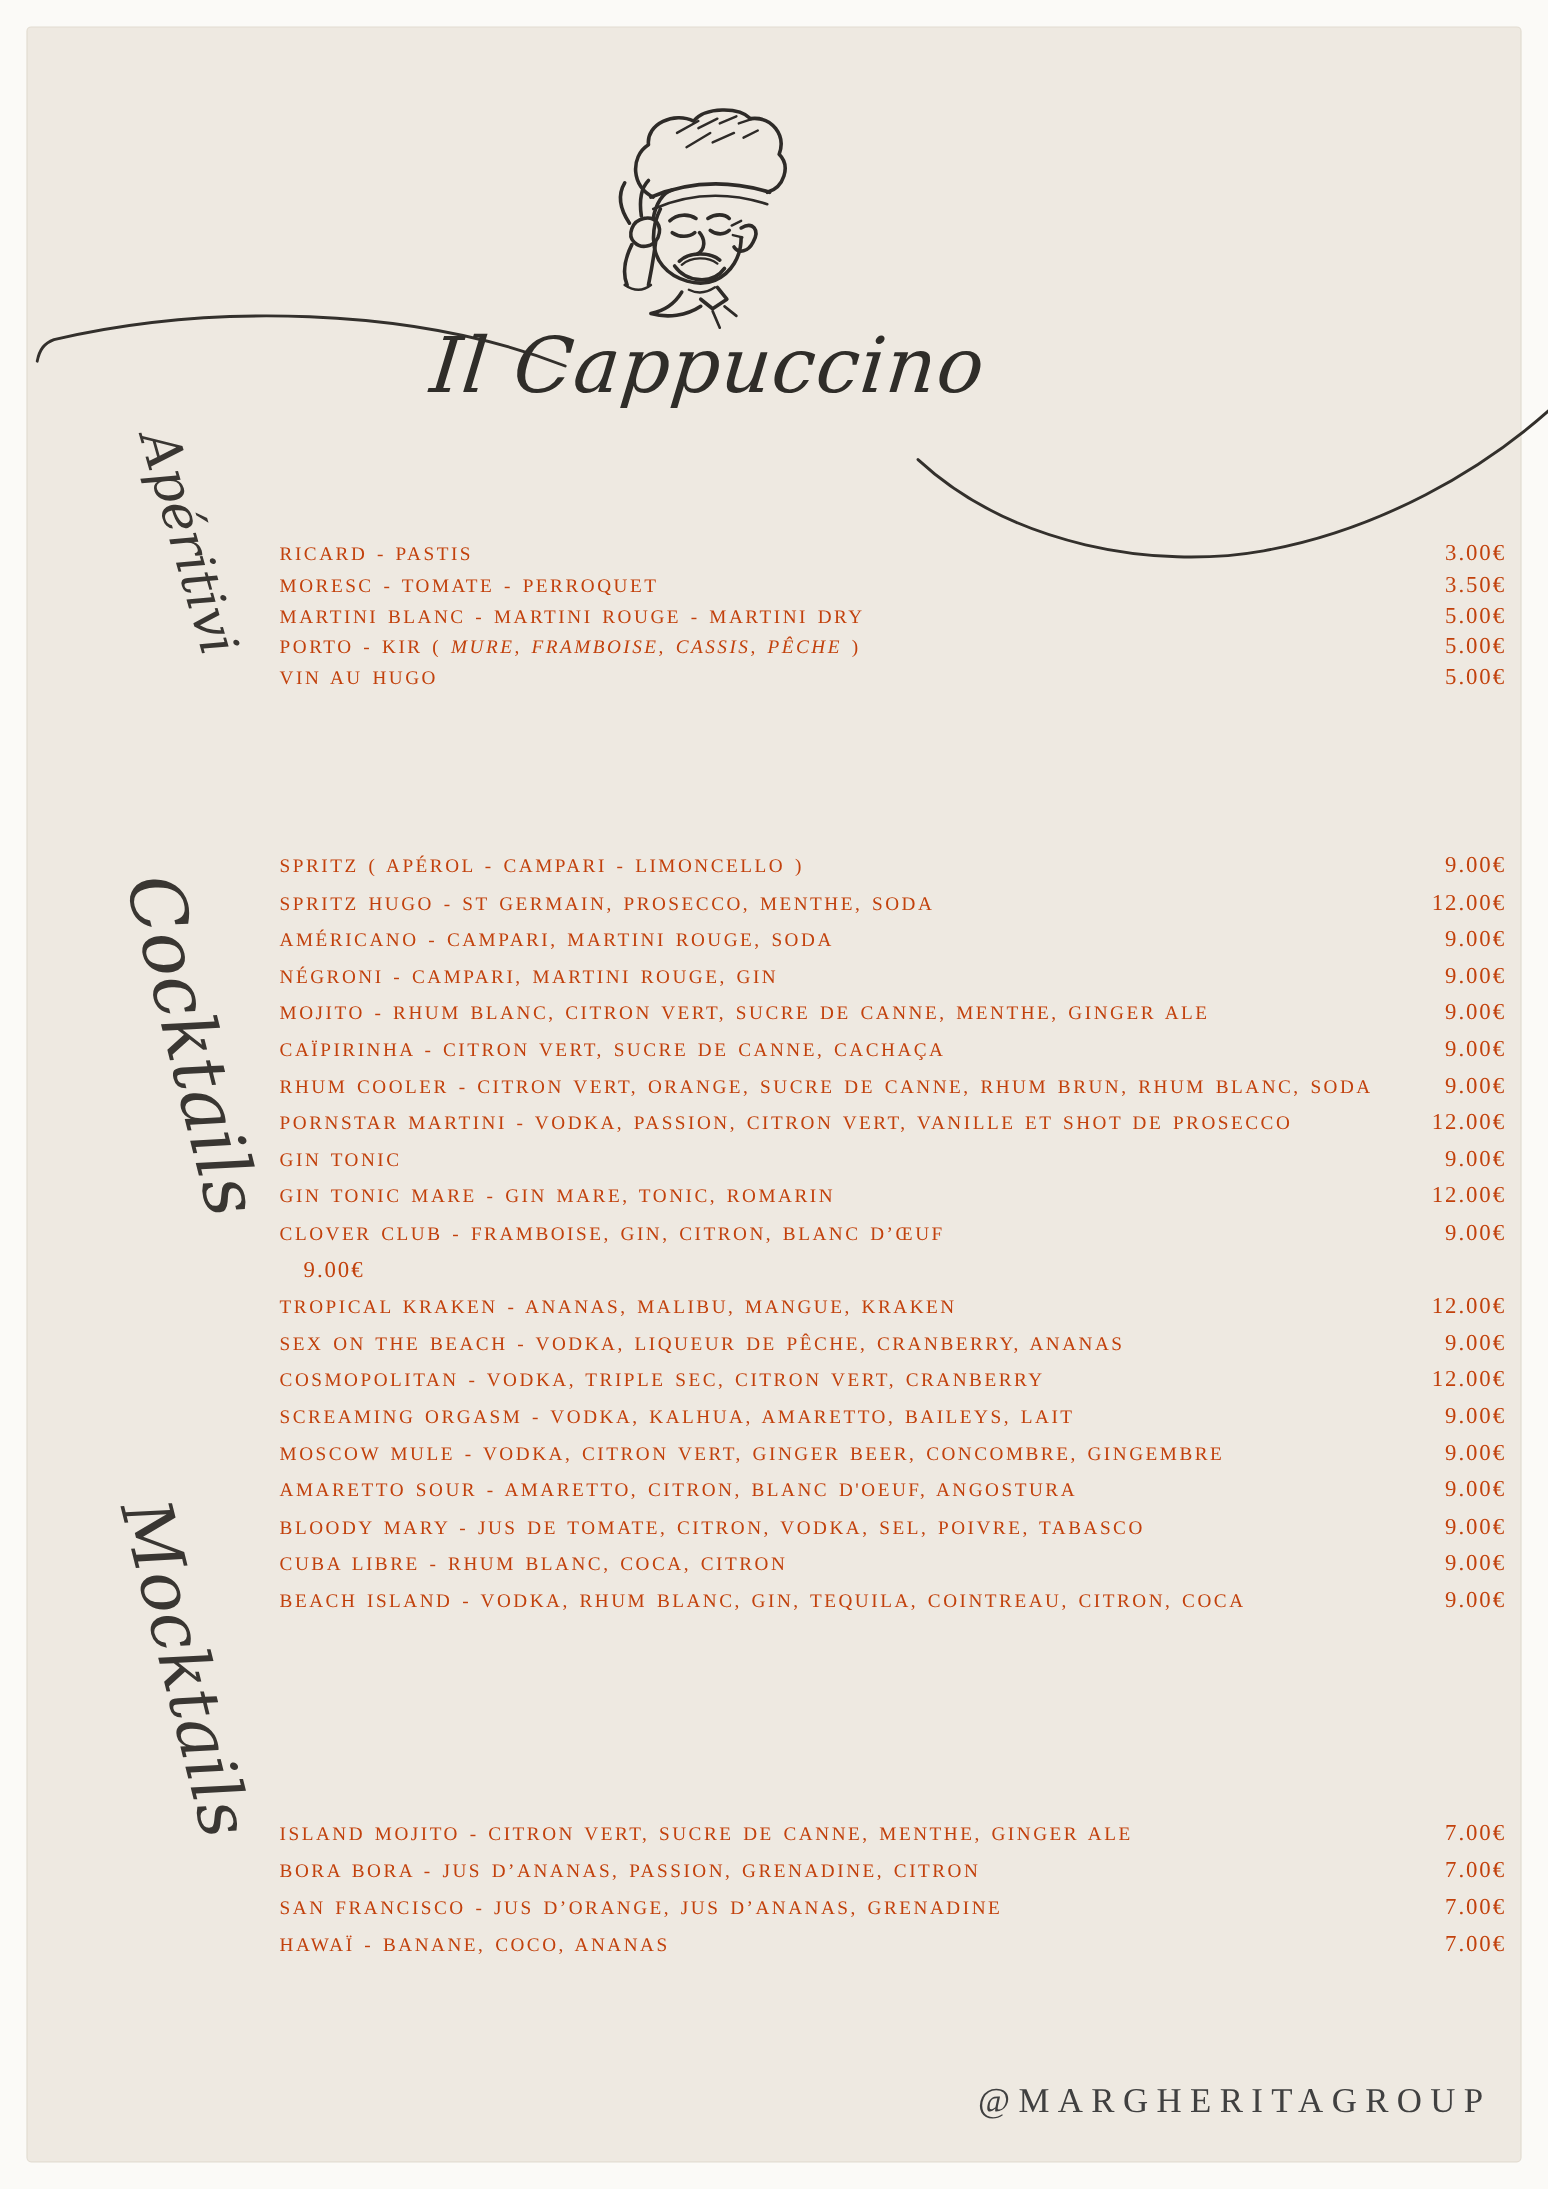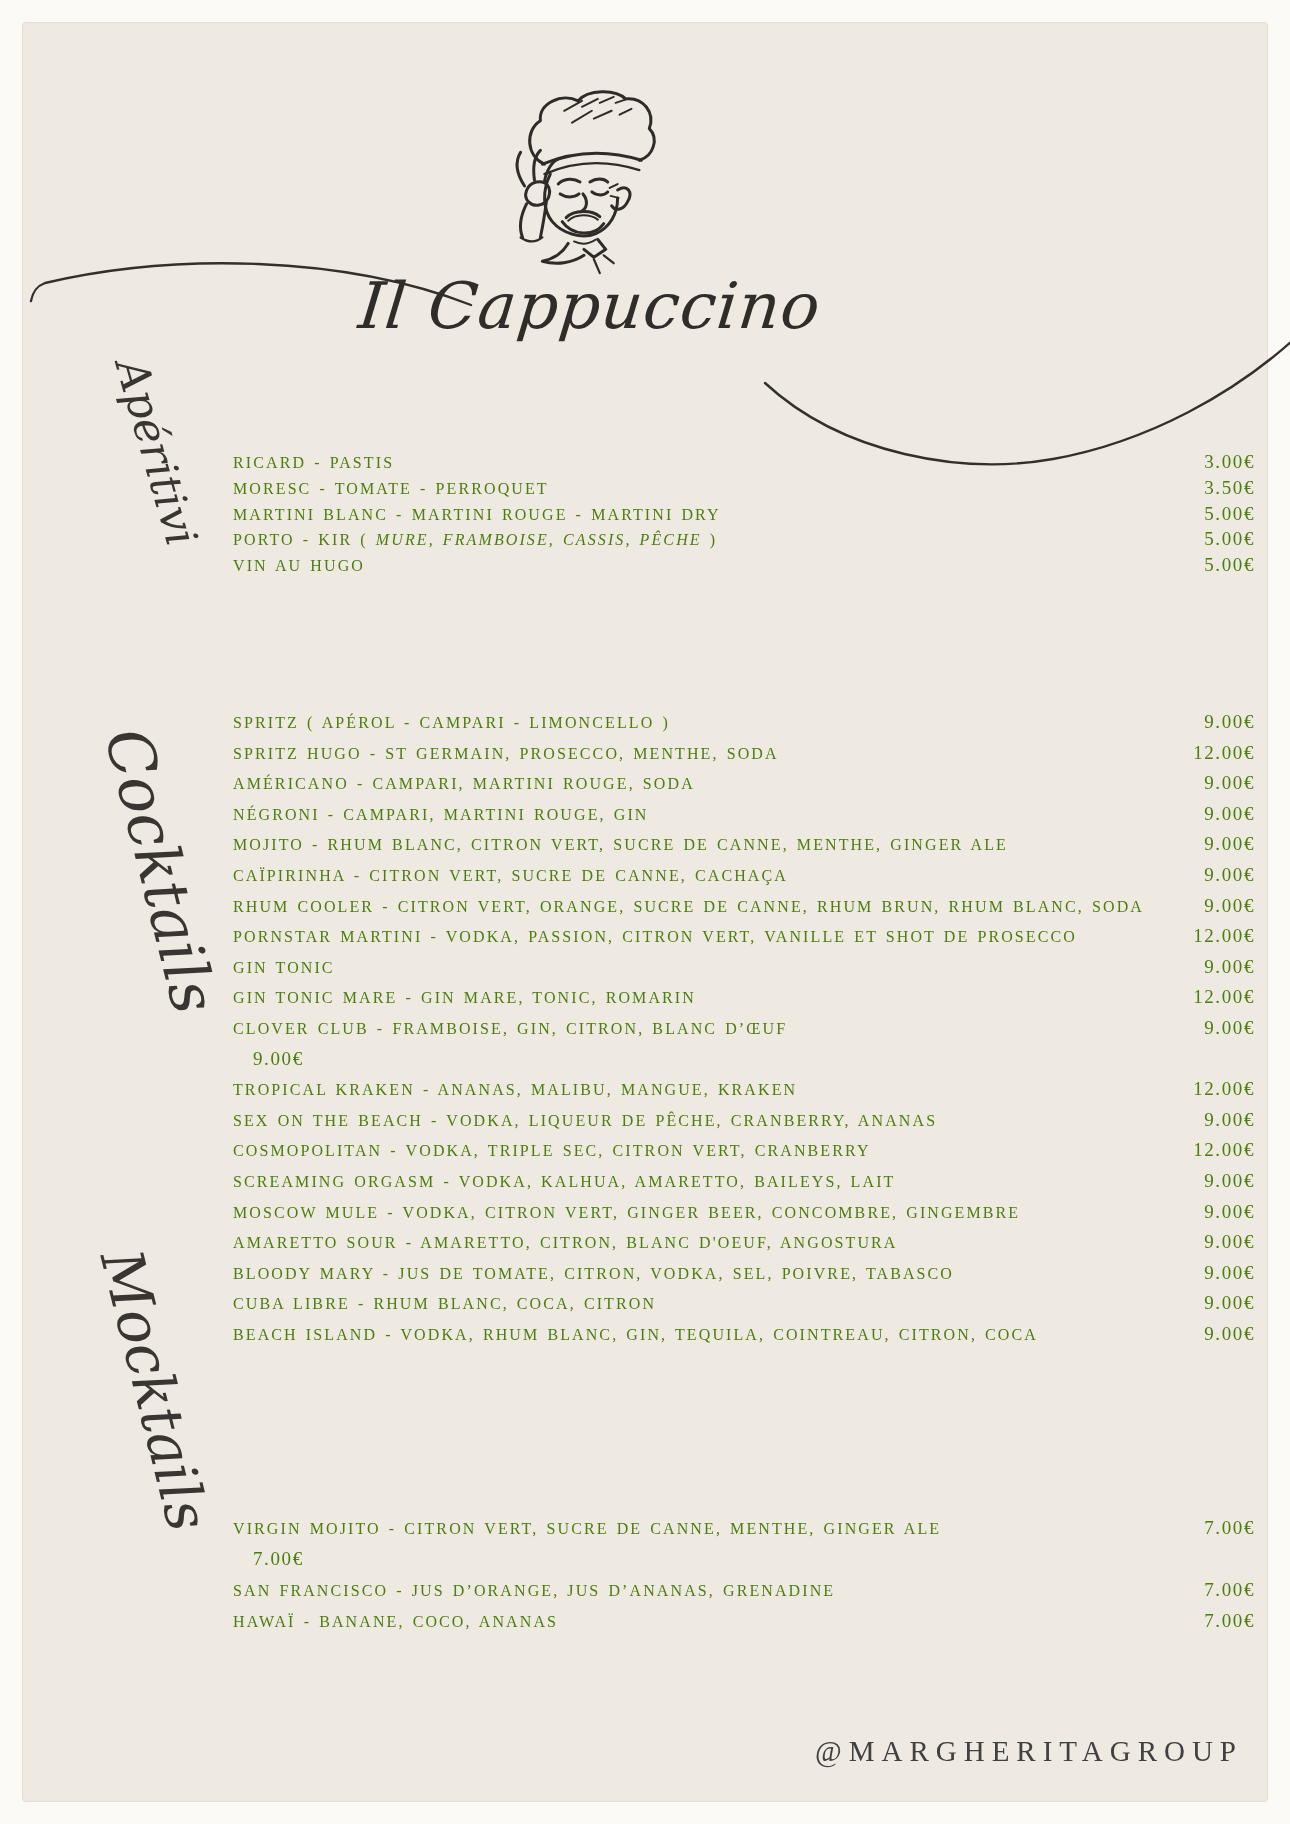--- a/index.html
+++ b/index.html
@@ -10,21 +10,21 @@
   .flourish-svg{position:absolute;left:0;top:0;width:1290px;height:480px;pointer-events:none;}
   .chef{position:absolute;left:458px;top:64px;width:198px;height:198px;}
   .title{position:absolute;left:0;top:246px;width:1134px;text-align:center;
          font-family:"DejaVu Serif",serif;font-style:italic;font-size:64px;color:#2f2d29;
          letter-spacing:1px;transform:skewX(-6deg);}
   .script-label{position:absolute;font-family:"DejaVu Serif",serif;font-style:italic;
          color:#393632;transform-origin:0 0;white-space:nowrap;}
   #label-aperitivi{left:132px;top:330px;font-size:44px;transform:rotate(74deg);}
   #label-cocktails{left:138px;top:698px;font-size:62px;transform:rotate(76deg);}
   #label-mocktails{left:130px;top:1220px;font-size:58px;transform:rotate(76deg);}
-  .rows{position:absolute;left:210px;width:1022px;color:#4d7c0f;}
+  .rows{position:absolute;left:210px;width:1022px;color:#c2410c;}
   .menu-row{display:flex;justify-content:space-between;align-items:baseline;}
   .mi-text{font-size:16px;letter-spacing:2.1px;word-spacing:2px;white-space:nowrap;}
   .mi-price{font-size:19px;letter-spacing:1.6px;margin-left:20px;}
   .it{font-style:italic;}
   #aperitivi-rows{top:428px;} #aperitivi-rows .menu-row{height:25.8px;}
   #cocktails-rows{top:688px;} #cocktails-rows .menu-row{height:30.6px;}
   #mocktails-rows{top:1494px;} #mocktails-rows .menu-row{height:31px;}
   .footer{position:absolute;left:0;top:1712px;width:1220px;text-align:right;
           font-size:29px;letter-spacing:7px;color:#404040;}
   svg path, svg circle{vector-effect:non-scaling-stroke;}
@@ -191,24 +191,25 @@
           <span class="mi-text">CUBA LIBRE - RHUM BLANC, COCA, CITRON</span>
           <span class="mi-price">9.00€</span>
         </div>
         <div class="menu-row">
           <span class="mi-text">BEACH ISLAND - VODKA, RHUM BLANC, GIN, TEQUILA, COINTREAU, CITRON, COCA</span>
           <span class="mi-price">9.00€</span>
         </div>
       </div>
     <div class="rows" id="mocktails-rows">
         <div class="menu-row">
-          <span class="mi-text">VIRGIN MOJITO - CITRON VERT, SUCRE DE CANNE, MENTHE, GINGER ALE</span>
-          <span class="mi-price">7.00€</span>
-        </div>
-        <div class="menu-row">
+          <span class="mi-text">ISLAND MOJITO - CITRON VERT, SUCRE DE CANNE, MENTHE, GINGER ALE</span>
+          <span class="mi-price">7.00€</span>
+        </div>
+        <div class="menu-row">
+          <span class="mi-text">BORA BORA - JUS D’ANANAS, PASSION, GRENADINE, CITRON</span>
           <span class="mi-price">7.00€</span>
         </div>
         <div class="menu-row">
           <span class="mi-text">SAN FRANCISCO - JUS D’ORANGE, JUS D’ANANAS, GRENADINE</span>
           <span class="mi-price">7.00€</span>
         </div>
         <div class="menu-row">
           <span class="mi-text">HAWAÏ - BANANE, COCO, ANANAS</span>
           <span class="mi-price">7.00€</span>
         </div>

